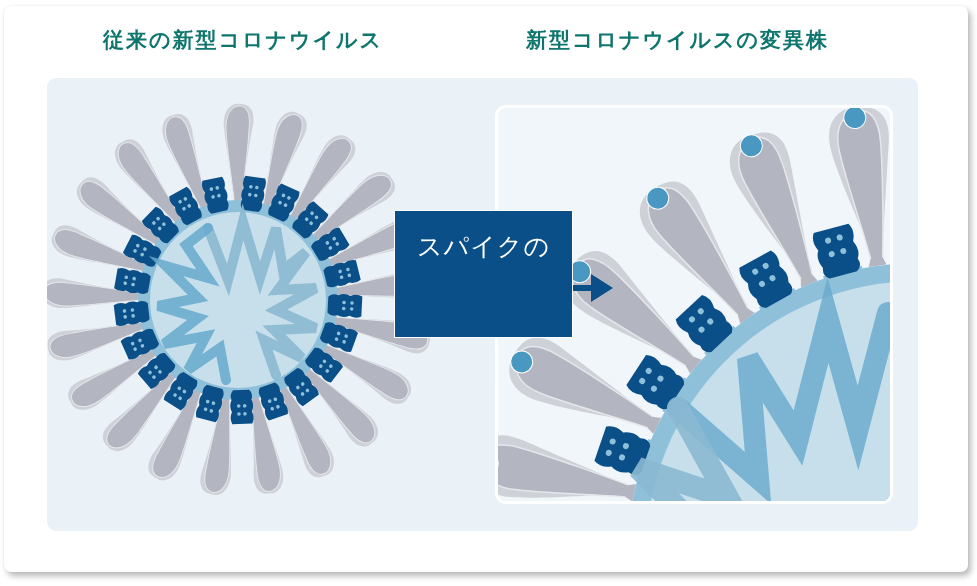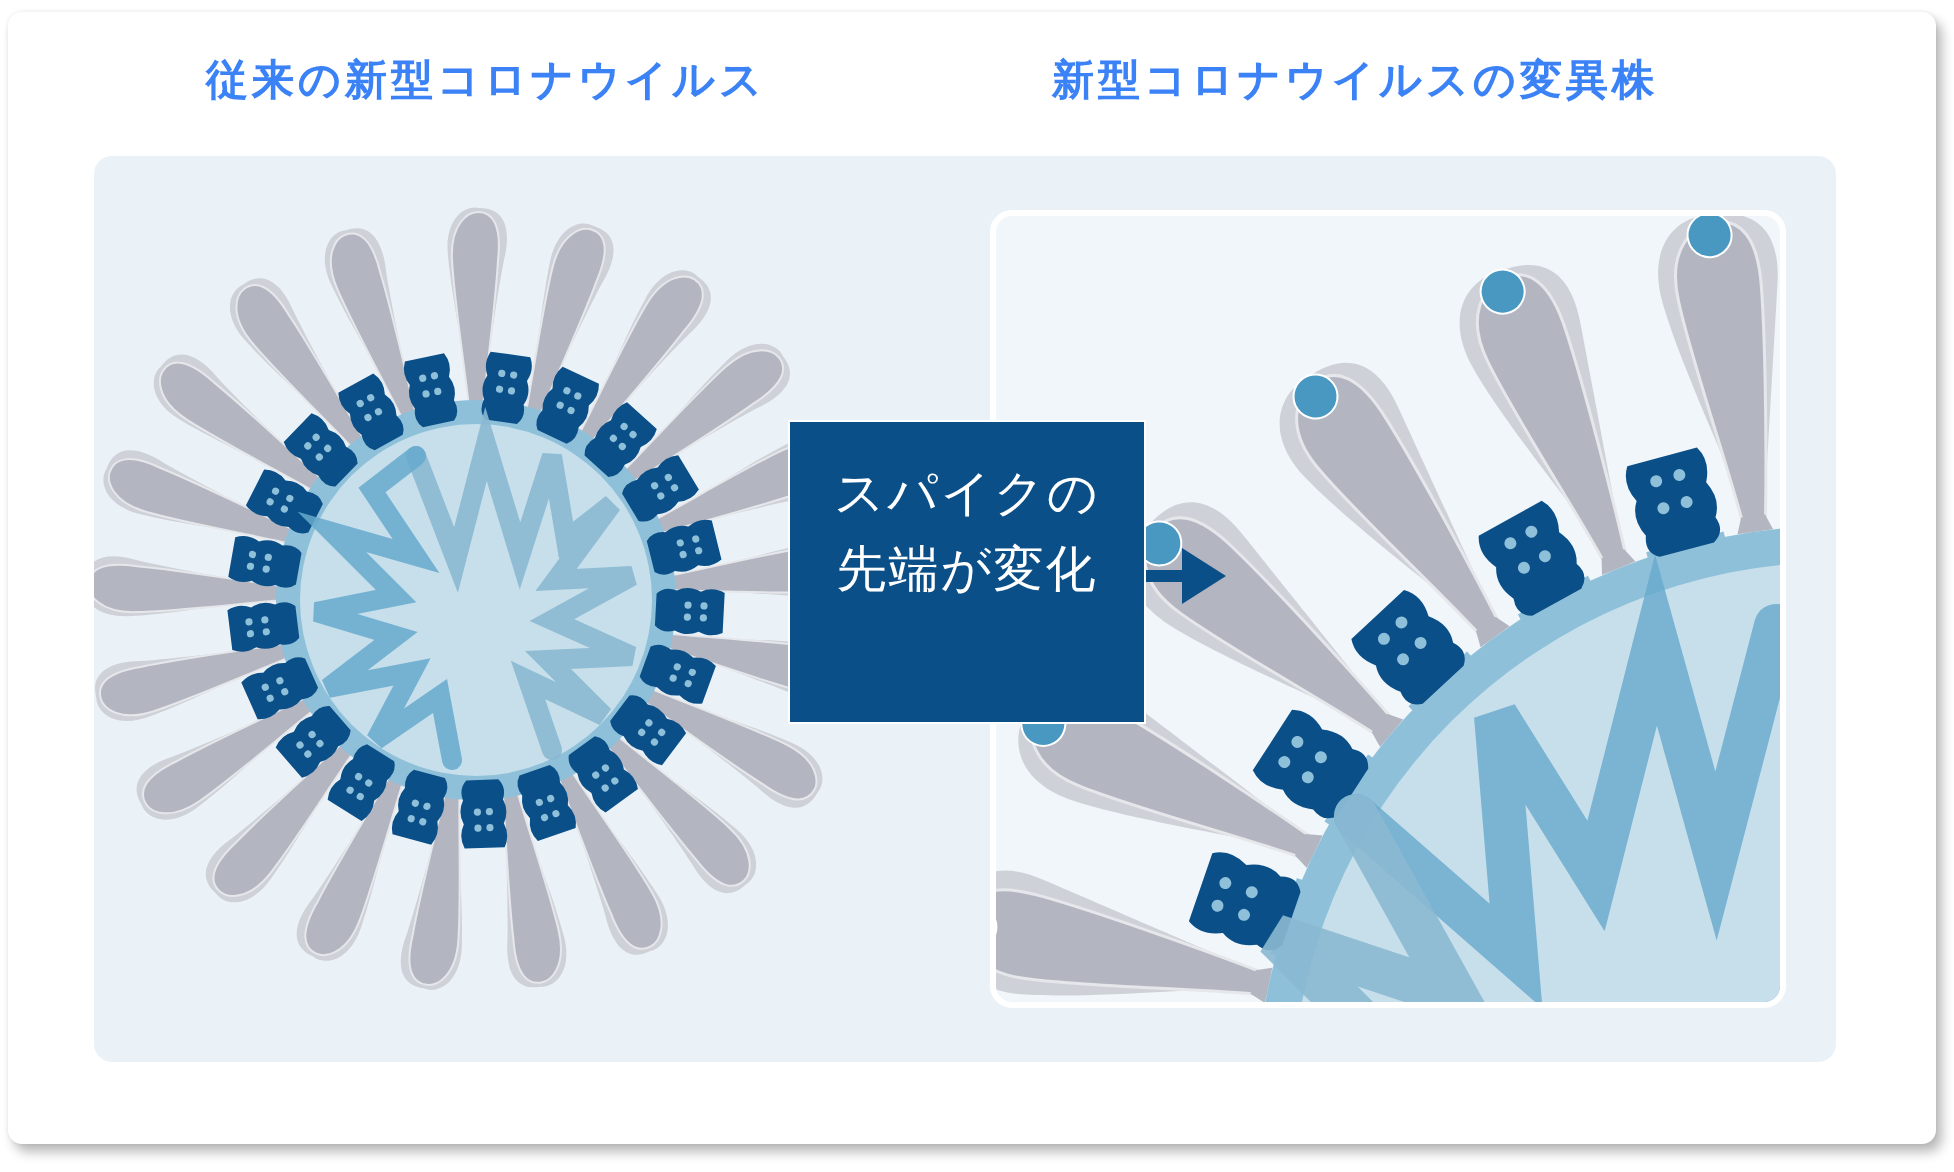--- a/index.html
+++ b/index.html
@@ -1,25 +1,25 @@
 <!DOCTYPE html>
 <html><head>
 <meta charset="utf-8">
 <style>
   html, body { margin:0; padding:0; background:#ffffff; }
   body { width:977px; height:586px; position:relative; overflow:hidden; font-family:"DejaVu Sans", sans-serif; }
   .card { position:absolute; left:4px; top:6px; width:964px; height:566px; background:#ffffff; border-radius:7px;
           box-shadow: 3px 4px 6px rgba(0,0,0,0.28), 0 0 2px rgba(0,0,0,0.08); }
-  .title { position:absolute; top:26px; font-size:21px; font-weight:bold; color:#3b82f6; letter-spacing:2px; white-space:nowrap; }
+  .title { position:absolute; top:26px; font-size:21px; font-weight:bold; color:#0f766e; letter-spacing:2px; white-space:nowrap; }
   .title.left { left:103px; }
   .title.right { left:526px; }
   .panel { position:absolute; left:47px; top:78px; width:871px; height:453px; background:#eaf2f8; border-radius:9px; }
   .inset { position:absolute; left:495px; top:105px; width:392px; height:393px; background:#f0f6fa; border:3px solid #ffffff; border-radius:11px; overflow:hidden; }
   svg.virus-left { position:absolute; left:47px; top:78px; }
-  .label-box { position:absolute; left:394px; top:210px; width:179px; height:152px; background:#0b4f88;
+  .label-box { position:absolute; left:394px; top:210px; width:179px; height:128px; background:#0b4f88;
                border:1px solid #ffffff; box-sizing:border-box; color:#fff; font-size:25px; line-height:38px;
                text-align:center; padding-top:17px; letter-spacing:1px; }
   .label-box div { white-space:nowrap; }
   .arrow { position:absolute; left:573px; top:272px; }
 </style>
 </head>
 <body>
 
 <div class="card"></div>
 
@@ -143,19 +143,18 @@
     </g>
     <g fill="none" stroke-linecap="round" stroke-width="22">
       <path d="M 390,205 L 360,320 L 330,212 L 300,330 L 250,250 L 260,370 L 180,300" stroke="#66a9cc" opacity="0.8"></path>
       <path d="M 180,300 L 230,390 L 140,360 L 200,420" stroke="#8ab8d2" opacity="0.9"></path>
     </g>
   </svg>
 </div>
 
 <div class="label-box">
   <div>スパイクの</div>
-  <div>先端が変化</div>
 </div>
 
 <svg class="arrow" width="42" height="32" viewBox="0 0 42 32">
   <rect x="0" y="13" width="20" height="6" fill="#0b4f88"></rect>
   <polygon points="18,2 40,16 18,30" fill="#0b4f88"></polygon>
 </svg>
 
 </body></html>

